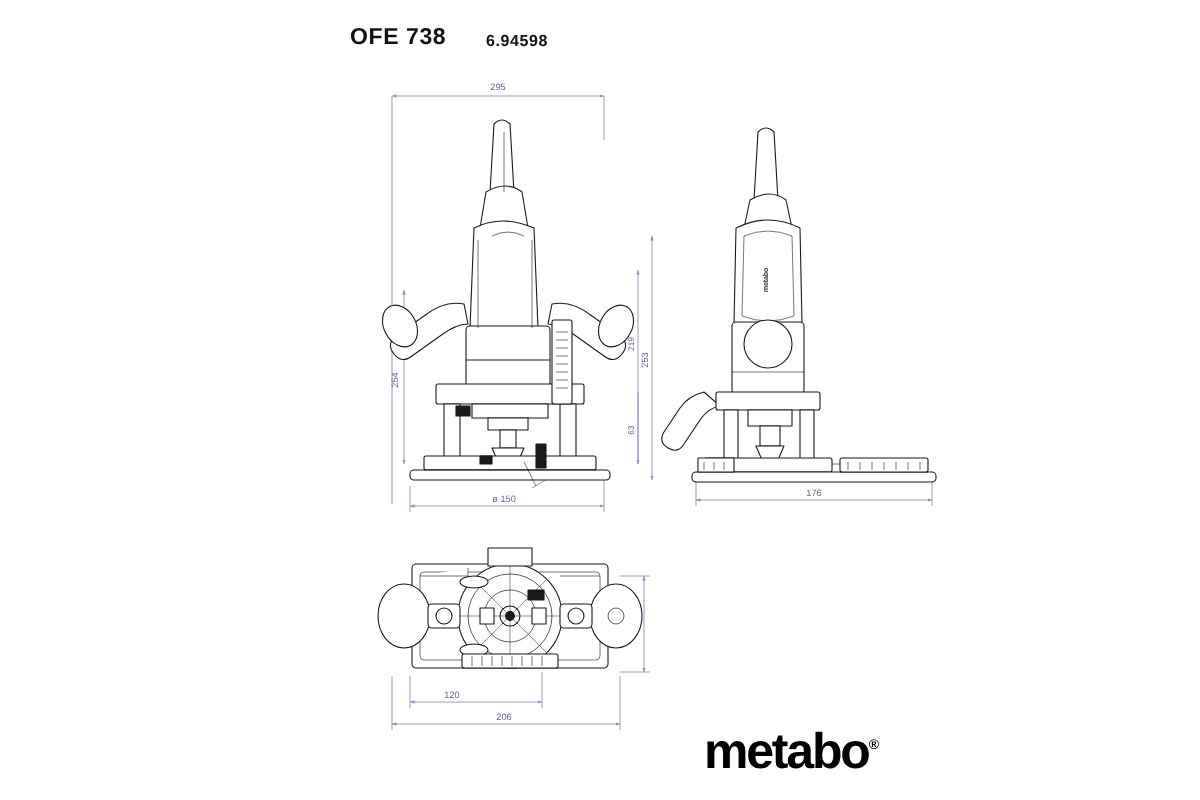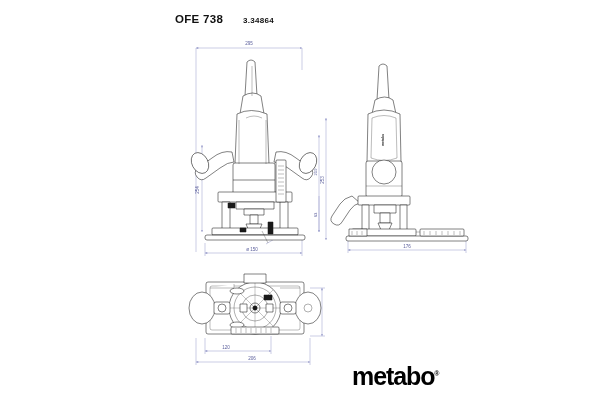--- a/index.html
+++ b/index.html
@@ -21,21 +21,21 @@
   .dimtxt2{font-size:4.2px;fill:#5b5f9c;font-family:"Liberation Sans",sans-serif;}
   .brandtxt{font-size:3.6px;fill:#333;font-weight:700;
             font-family:"Liberation Sans",sans-serif;letter-spacing:-.1px;}
 </style>
 </head>
 <body>
 
 <div id="page">
 
   <div id="title" class="hdr">OFE 738</div>
-  <div id="code" class="hdr">3.34864</div>
+  <div id="code" class="hdr">6.94598</div>
 
   <svg width="600" height="400" viewBox="0 0 600 400">
 
     <defs>
       <marker id="ar" markerWidth="6" markerHeight="6" refX="5" refY="2" orient="auto" markerUnits="strokeWidth">
         <path d="M0,0 L5,2 L0,4 z" fill="#8d90c4"></path>
       </marker>
       <marker id="arS" markerWidth="6" markerHeight="6" refX="0" refY="2" orient="auto" markerUnits="strokeWidth">
         <path d="M5,0 L0,2 L5,4 z" fill="#8d90c4"></path>
       </marker>

